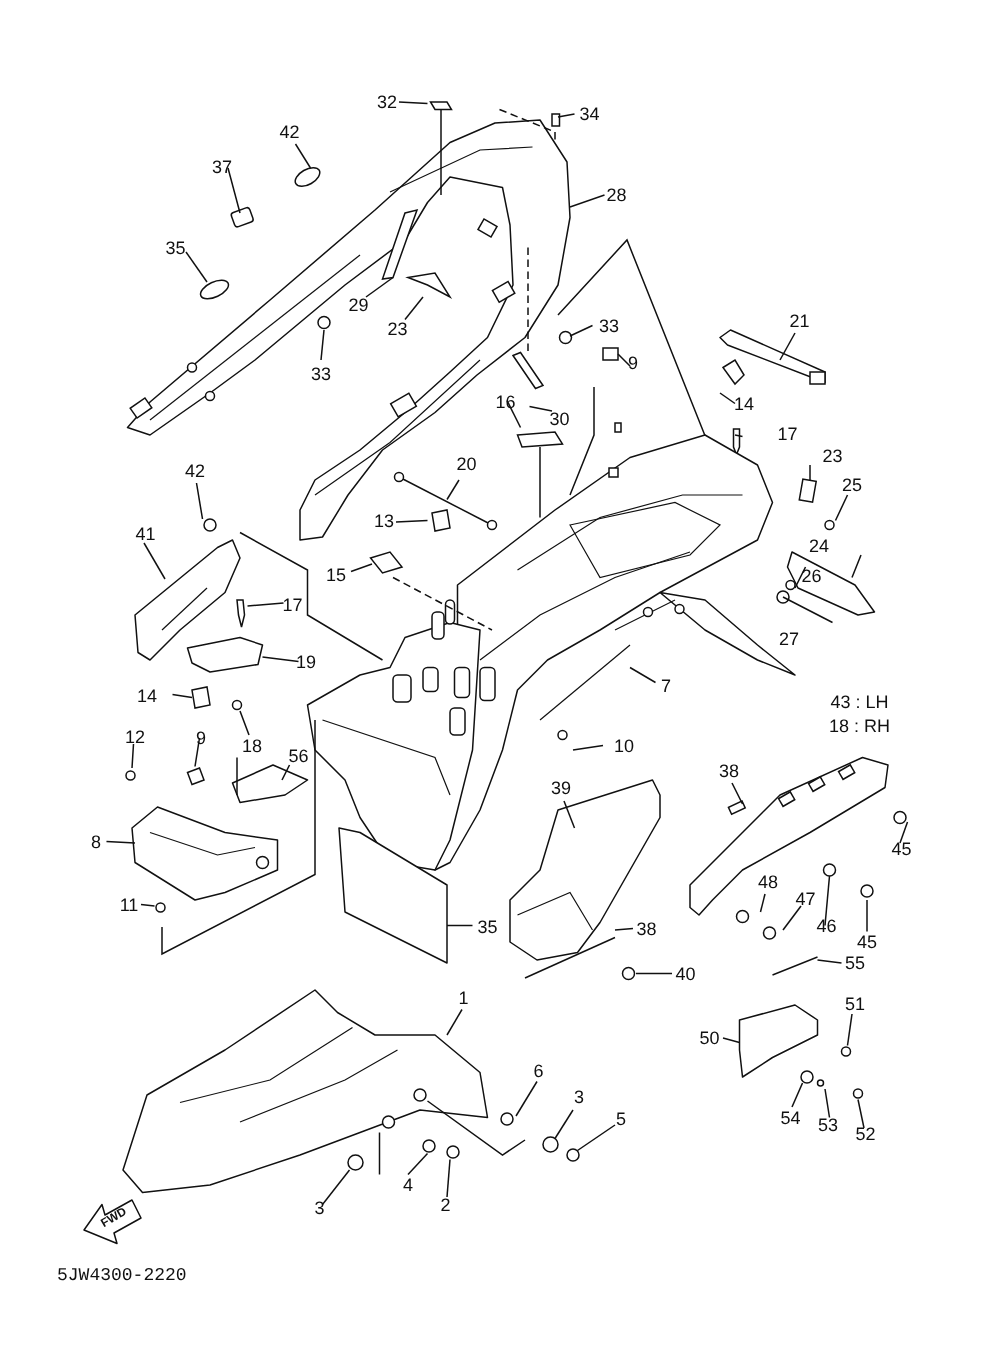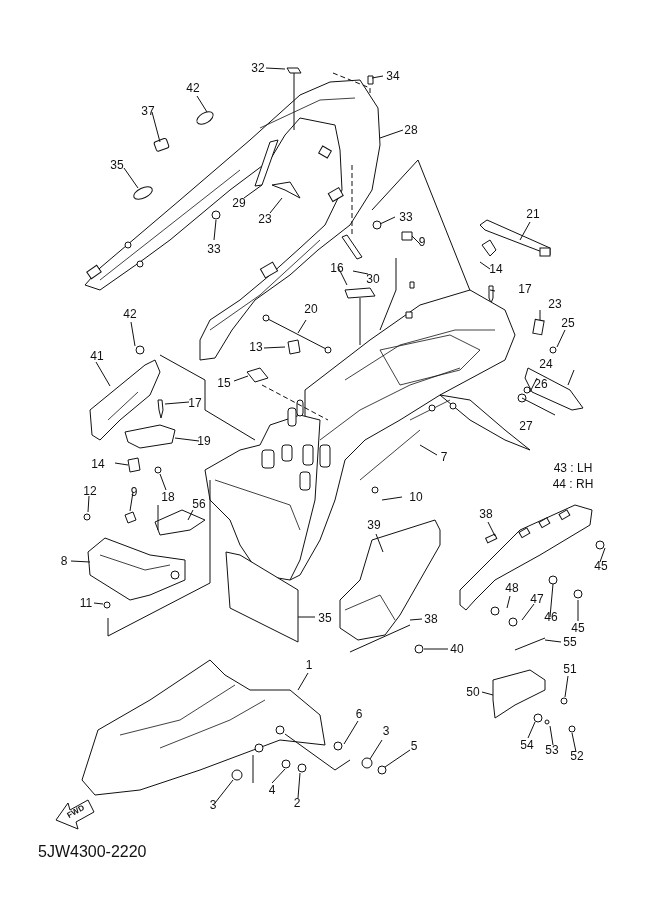--- a/index.html
+++ b/index.html
@@ -1,19 +1,19 @@
 <!DOCTYPE html>
 <html><head>
 <meta charset="utf-8">
 <style>
   html, body { margin: 0; padding: 0; background: #ffffff; }
   body { width: 661px; height: 913px; position: relative; overflow: hidden; font-family: "Liberation Sans", sans-serif; }
   #diagram { position: absolute; left: 0; top: 0; width: 661px; height: 913px; }
   .callout { position: absolute; font-size: 12px; color: #111; line-height: 12px; white-space: nowrap; transform: translate(-50%, -50%); }
-  .caption { position: absolute; left: 38px; top: 843px; font-size: 16px; color: #111; }
+  .caption { position: absolute; left: 38px; top: 843px; font-size: 12px; color: #111; font-family: Liberation Mono, monospace; }
   svg .part { fill: #fff; stroke: #111; stroke-width: 1; stroke-linejoin: round; }
   svg .ln { fill: none; stroke: #111; stroke-width: 1; }
   svg .dash { fill: none; stroke: #111; stroke-width: 1; stroke-dasharray: 5 3; }
   svg .thin { fill: none; stroke: #111; stroke-width: 0.8; }
   svg .small { fill: #fff; stroke: #111; stroke-width: 1; }
 </style>
 </head>
 <body>
 
 <svg id="diagram" viewBox="0 0 661 913" xmlns="http://www.w3.org/2000/svg">
@@ -271,21 +271,21 @@
 <span class="callout" style="left:98px;top:464px">14</span>
 <span class="callout" style="left:444px;top:457px">7</span>
 <span class="callout" style="left:168px;top:497px">18</span>
 <span class="callout" style="left:90px;top:491px">12</span>
 <span class="callout" style="left:134px;top:492px">9</span>
 <span class="callout" style="left:416px;top:497px">10</span>
 <span class="callout" style="left:199px;top:504px">56</span>
 <span class="callout" style="left:486px;top:514px">38</span>
 <span class="callout" style="left:374px;top:525px">39</span>
 <span class="callout" style="left:573px;top:468px">43 : LH</span>
-<span class="callout" style="left:573px;top:484px">44 : RH</span>
+<span class="callout" style="left:573px;top:484px">18 : RH</span>
 <span class="callout" style="left:601px;top:566px">45</span>
 <span class="callout" style="left:64px;top:561px">8</span>
 <span class="callout" style="left:512px;top:588px">48</span>
 <span class="callout" style="left:537px;top:599px">47</span>
 <span class="callout" style="left:551px;top:617px">46</span>
 <span class="callout" style="left:578px;top:628px">45</span>
 <span class="callout" style="left:86px;top:603px">11</span>
 <span class="callout" style="left:325px;top:618px">35</span>
 <span class="callout" style="left:431px;top:619px">38</span>
 <span class="callout" style="left:570px;top:642px">55</span>

